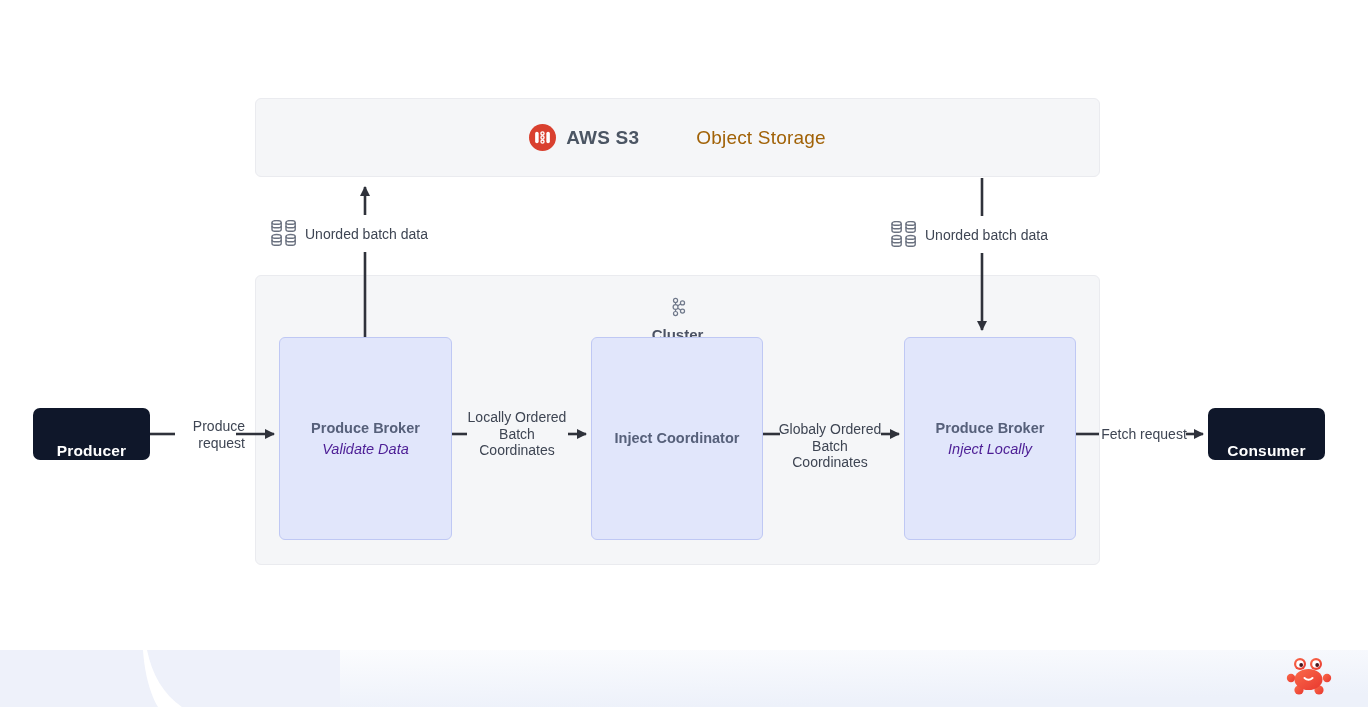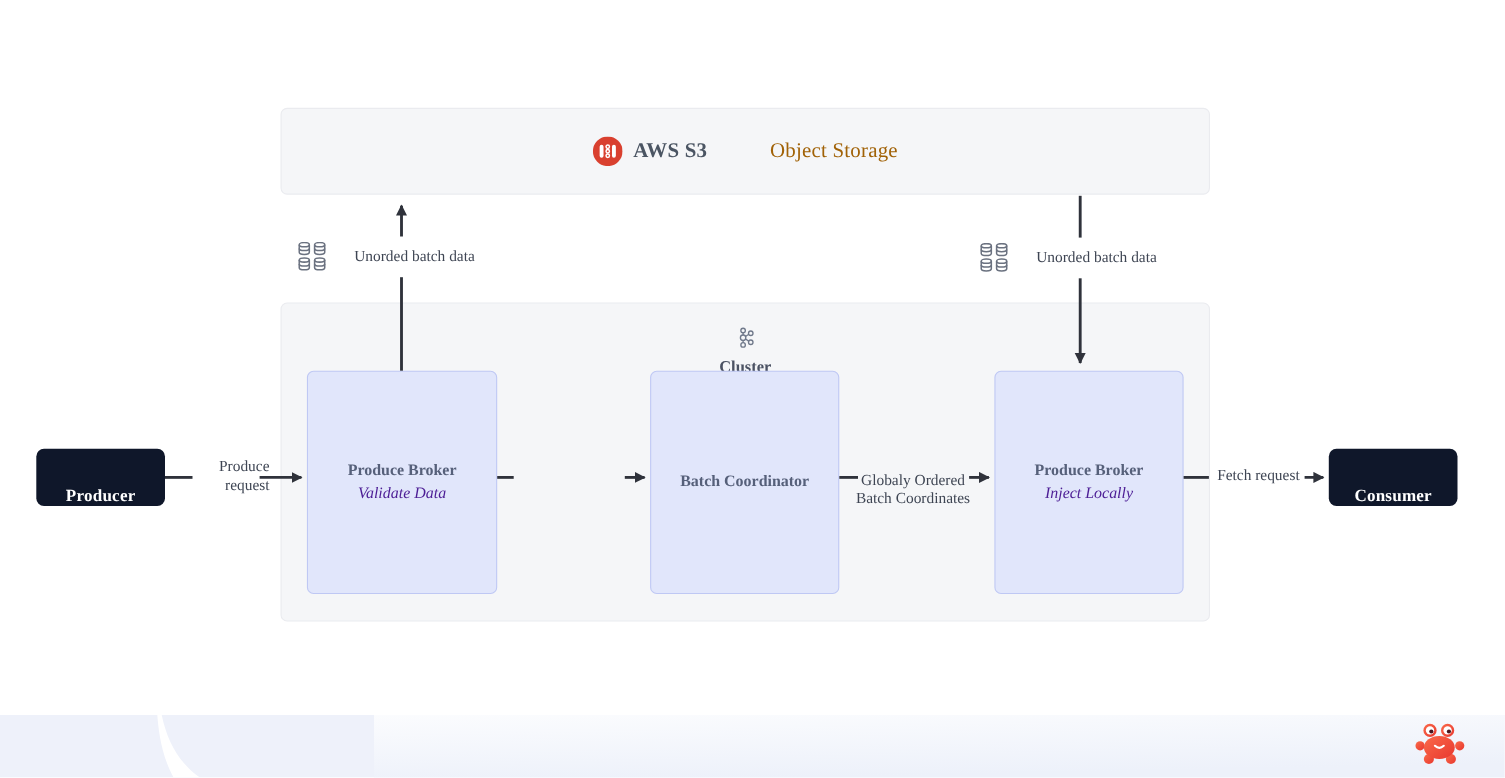--- a/index.html
+++ b/index.html
@@ -1,19 +1,19 @@
 <!DOCTYPE html>
 <html><head>
 <meta charset="utf-8">
 <style>
   * { margin:0; padding:0; box-sizing:border-box; }
   body { background:#fff; }
   .canvas {
     position:relative; width:1368px; height:707px; background:#ffffff;
-    font-family:Liberation Serif, serif; overflow:hidden;
+    font-family:Liberation Sans, sans-serif; overflow:hidden;
   }
   .panel {
     position:absolute; background:#f5f6f8; border:1px solid #eaebef; border-radius:6px;
   }
   #s3-panel { left:255px; top:98px; width:845px; height:79px;
     display:flex; align-items:center; justify-content:center; gap:10px; }
   .s3-brand { font-size:19px; font-weight:bold; color:#4b5563; letter-spacing:.2px; }
   .s3-sub   { font-size:19px; color:#a16207; letter-spacing:.2px;margin-left:47px; }
 
   #cluster-panel { left:255px; top:275px; width:845px; height:290px; }
@@ -38,21 +38,21 @@
 
   #arrow-layer { position:absolute; left:0; top:0; width:1368px; height:707px; pointer-events:none; }
 
   .edge-label { position:absolute; transform:translate(-50%,-50%);
     font-size:14px; color:#3e4553; text-align:center; line-height:16.5px; }
   #lbl-produce { left:204px;  top:434px; width:82px;text-align:right; }
   #lbl-local   { left:517px;  top:434px; width:106px; }
   #lbl-global  { left:830px;  top:446px; width:106px; }
   #lbl-fetch   { left:1144px; top:434px; width:92px; }
 
-  .batch-label { position:absolute; display:flex; align-items:center; gap:25px;
+  .batch-label { position:absolute; display:flex; align-items:center; gap:8px;
     background:#ffffff; padding:5px 3px; font-size:14px; color:#3e4553; }
   #batch-left  { left:268px; top:215px; }
   #batch-right { left:888px; top:216px; }
 
   .footer-band { position:absolute; left:0; top:650px; width:1368px; height:57px; }
   .crab { position:absolute; left:1286px; top:656px; width:46px; height:40px; }
 </style>
 </head>
 <body>
 
@@ -90,21 +90,21 @@
       </span>
       <span>Cluster</span>
     </div>
   </div>
 
   <div class="node" id="broker-validate">
     <div class="t">Produce Broker</div>
     <div class="s">Validate Data</div>
   </div>
   <div class="node" id="batch-coordinator">
-    <div class="t">Batch Coordinator</div>
+    <div class="t">Inject Coordinator</div>
   </div>
   <div class="node" id="broker-inject">
     <div class="t">Produce Broker</div>
     <div class="s">Inject Locally</div>
   </div>
 
   <div class="dark-node" id="producer">
     <span>Producer</span>
   </div>
   <div class="dark-node" id="consumer">
@@ -125,20 +125,21 @@
       <line x1="763" y1="434" x2="780" y2="434"></line>
       <line x1="881" y1="434" x2="899" y2="434" marker-end="url(#ah)"></line>
       <line x1="1076" y1="434" x2="1099" y2="434"></line>
       <line x1="1186" y1="434" x2="1203" y2="434" marker-end="url(#ah)"></line>
       <line x1="365" y1="337" x2="365" y2="187" marker-end="url(#ah)"></line>
       <line x1="982" y1="178" x2="982" y2="330" marker-end="url(#ah)"></line>
     </g>
   </svg>
 
   <div class="edge-label" id="lbl-produce">Produce request</div>
+  <div class="edge-label" id="lbl-local">Locally Ordered Batch Coordinates</div>
   <div class="edge-label" id="lbl-global">Globaly Ordered Batch Coordinates</div>
   <div class="edge-label" id="lbl-fetch">Fetch request</div>
 
   <div class="batch-label" id="batch-left">
     <span style="display:flex;">
       <svg width="26" height="27" viewBox="0 0 26 27" fill="none" stroke="#6b7280" stroke-width="1.4">
         <g id="cyl">
           <ellipse cx="5.6" cy="2.4" rx="4.6" ry="1.9"></ellipse>
           <path d="M1 2.4 v7 c0 1.05 2.06 1.9 4.6 1.9 s4.6 -.85 4.6 -1.9 v-7"></path>
           <path d="M1 5.9 c0 1.05 2.06 1.9 4.6 1.9 s4.6 -.85 4.6 -1.9"></path>

